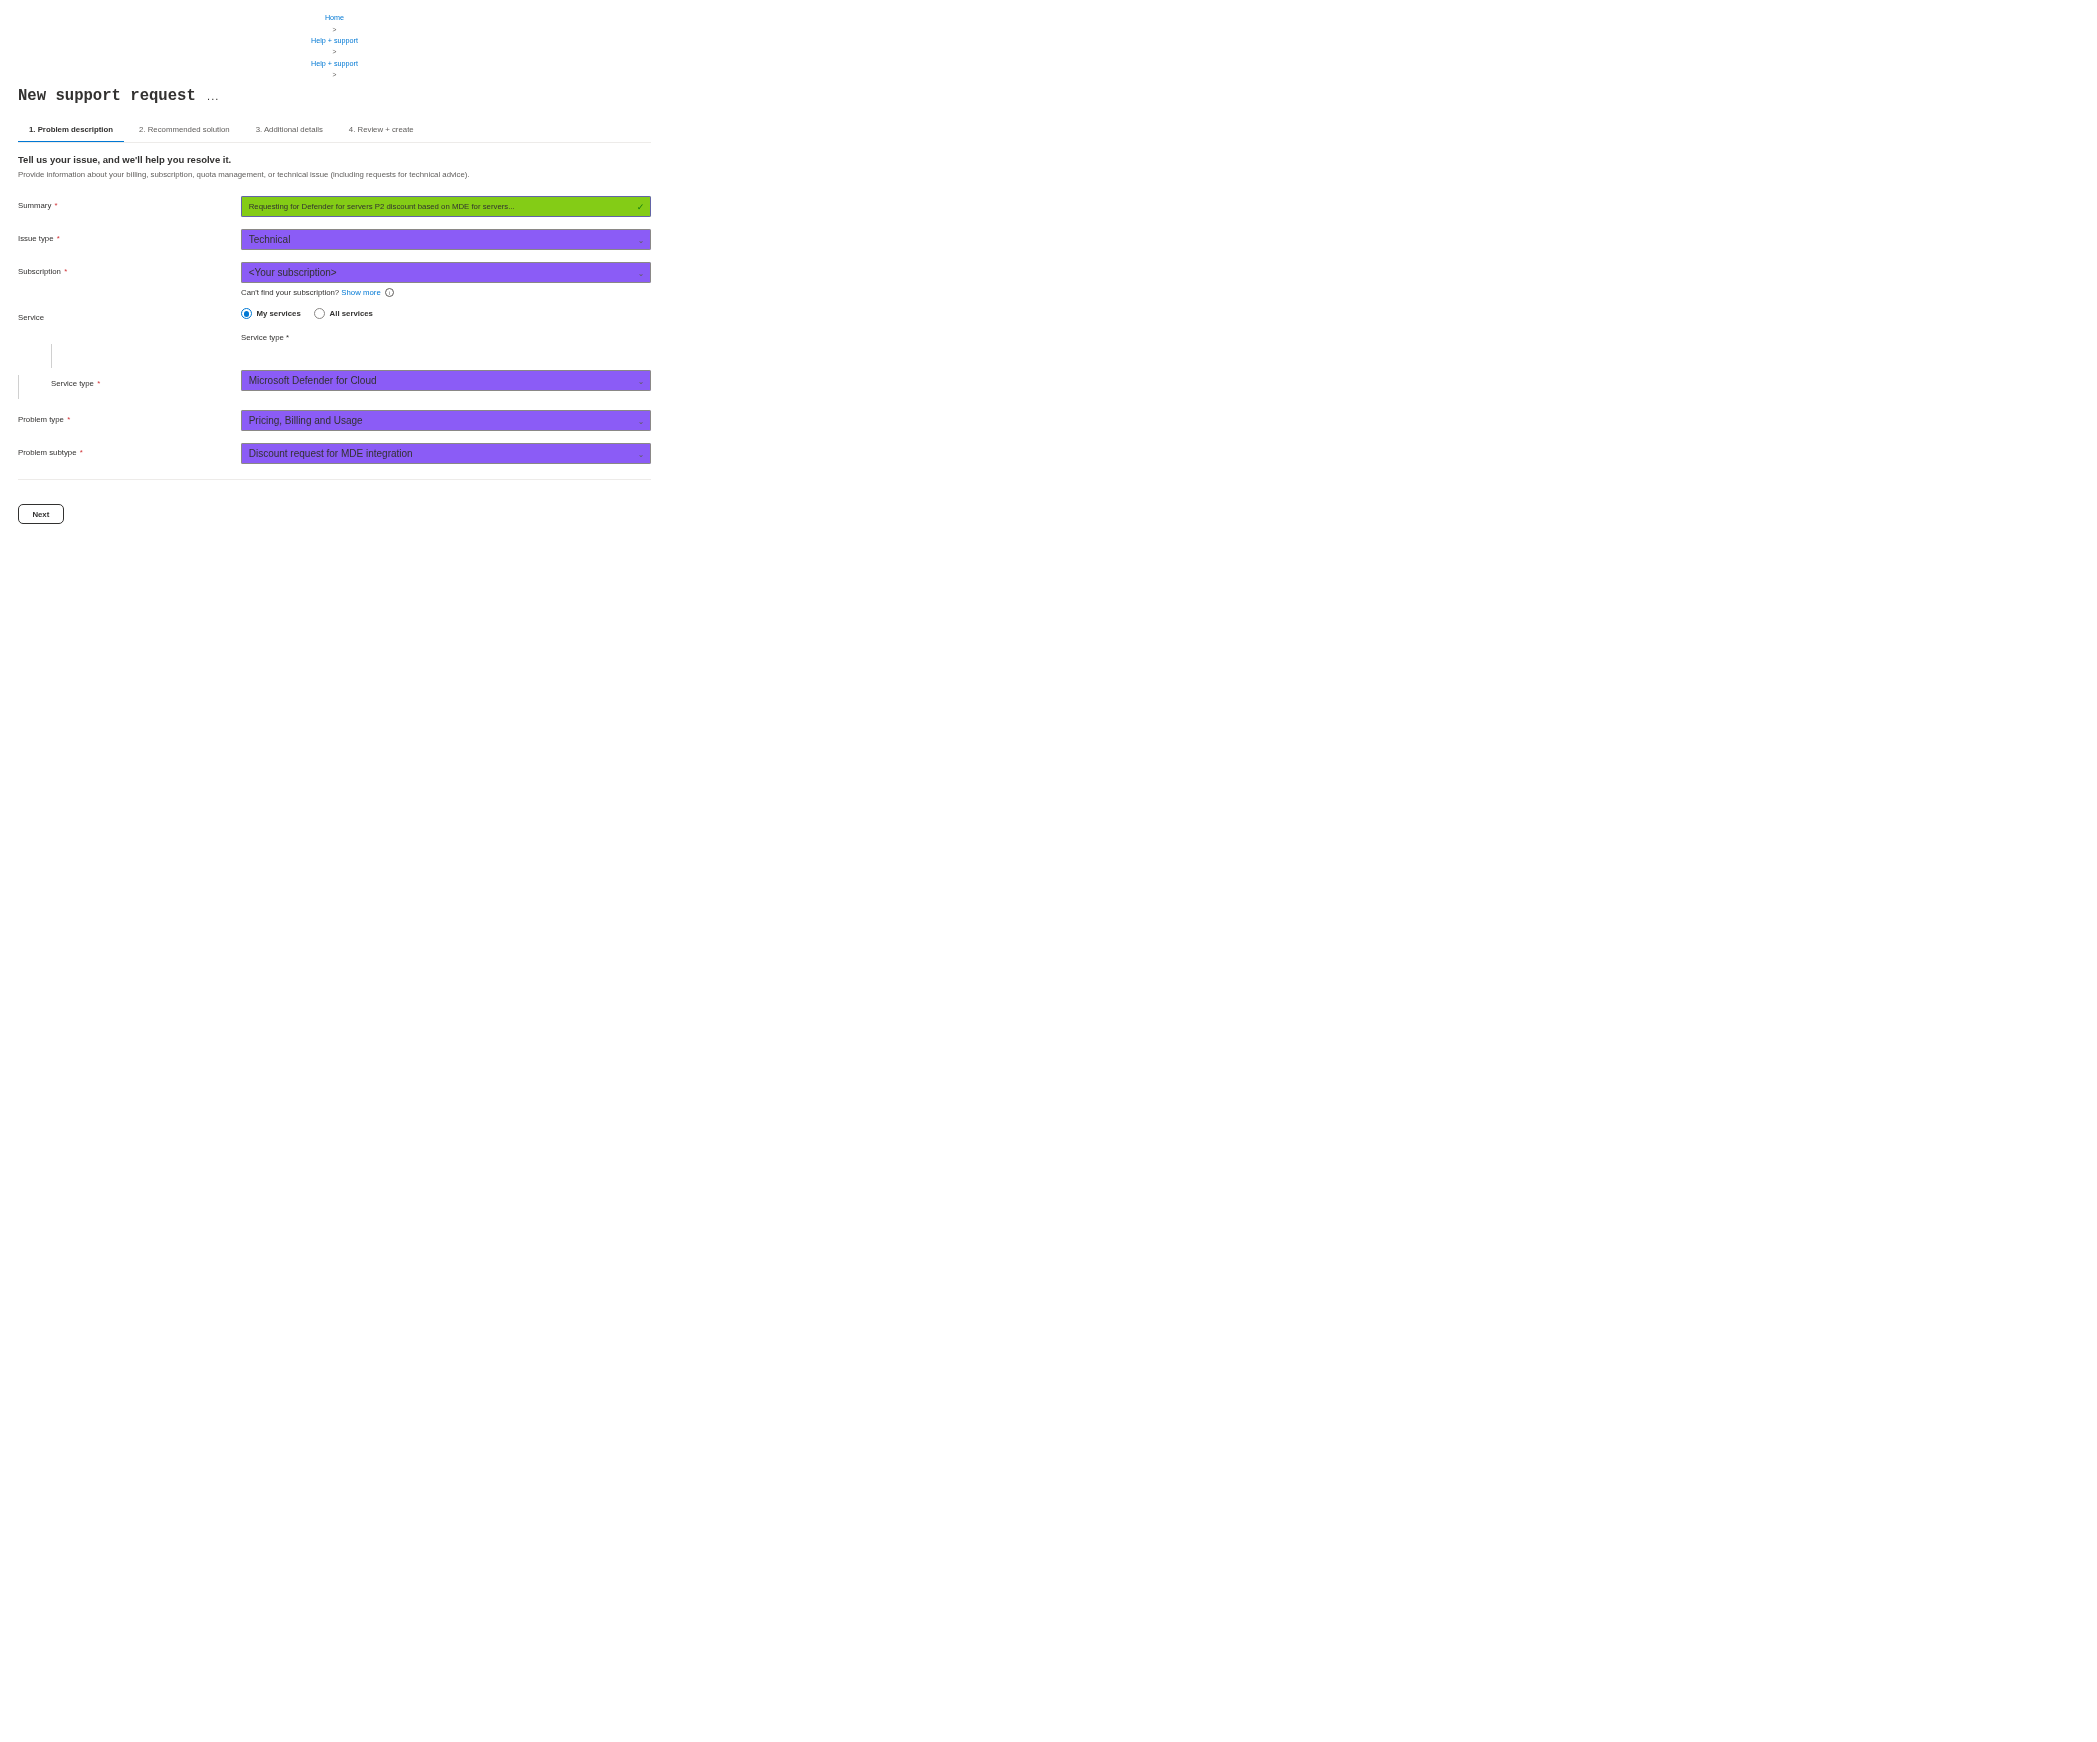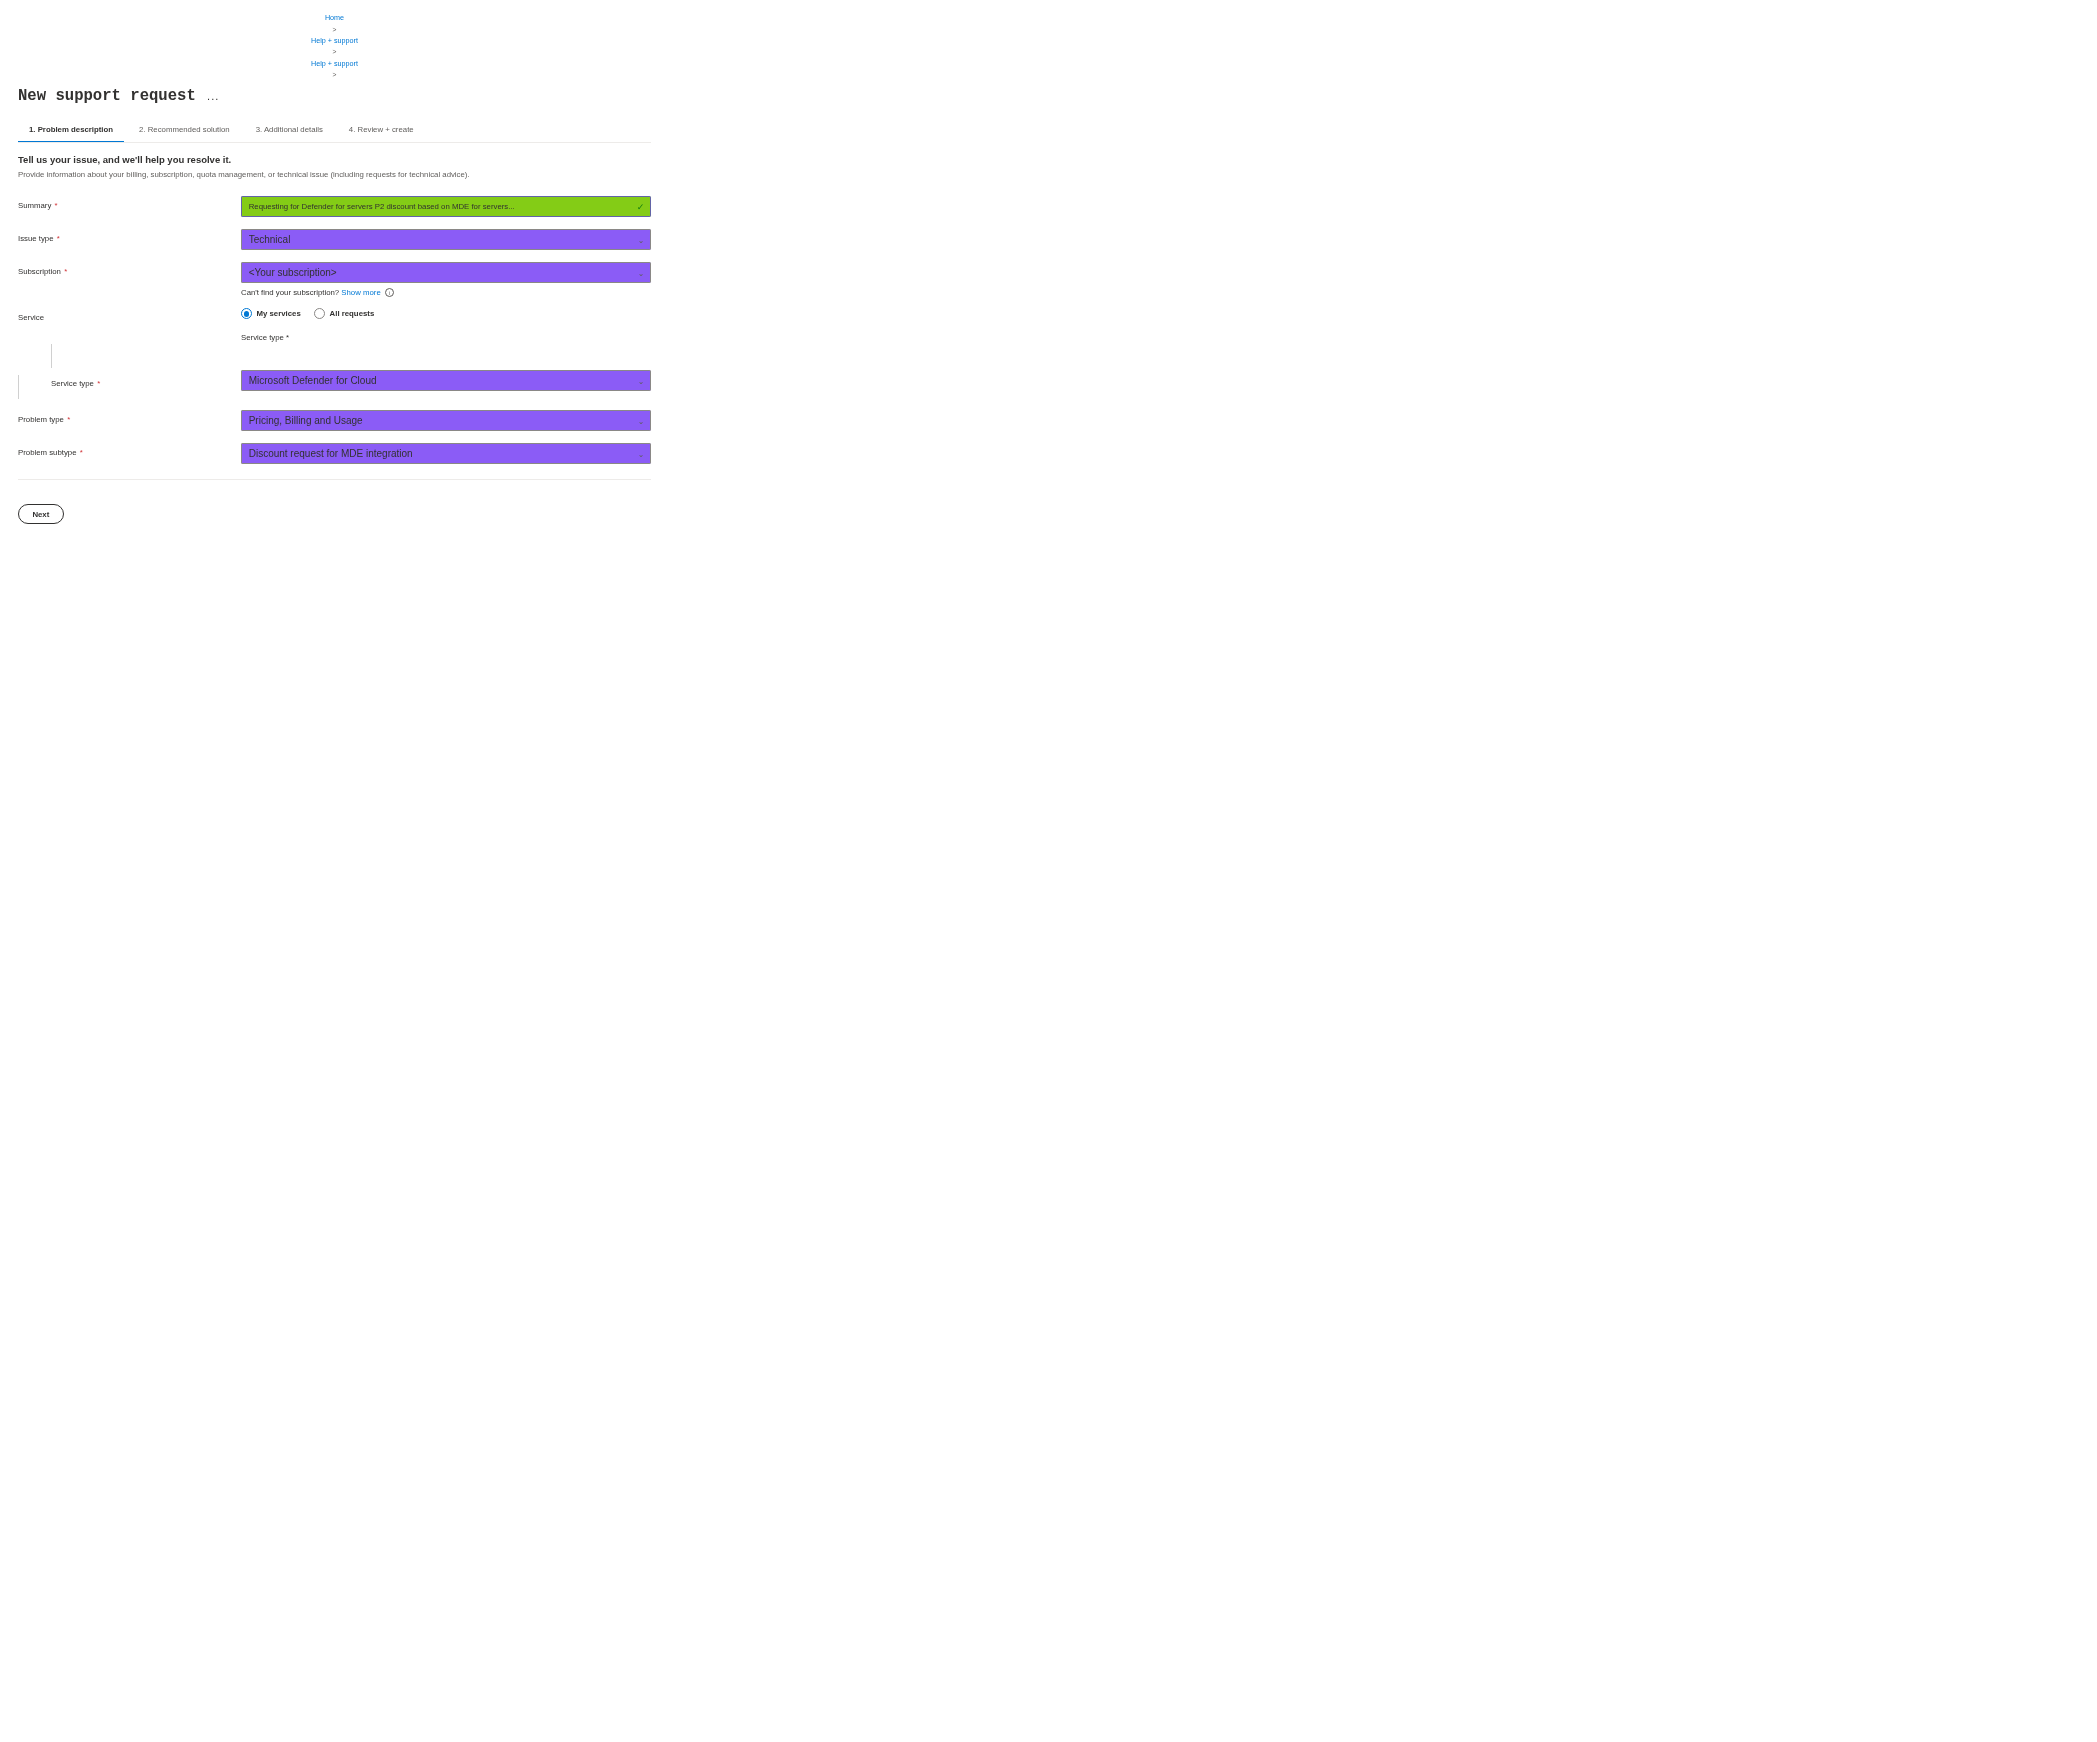--- a/index.html
+++ b/index.html
@@ -224,21 +224,21 @@
       border-top: 0.6px solid #edebe9;
       margin: 13.4px 0;
     }
     .footer {
       padding: 11px 0;
     }
     .next-btn {
       padding: 4.5px 13.4px;
       background: #fff;
       border: 0.8px solid #323130;
-      border-radius: 10px;
+      border-radius: 5px;
       font-size: 7.8px;
       font-weight: 600;
       color: #323130;
       cursor: pointer;
       min-width: 45px;
     }
   </style>
 </head>
 <body>
 
@@ -321,21 +321,21 @@
         <div class="service-indent" style="margin-top: 22px; height: 24.5px;"></div>
       </div>
       <div class="form-field">
         <div class="radio-group">
           <label class="radio-option">
             <div class="radio-circle selected"></div>
             <span>My services</span>
           </label>
           <label class="radio-option">
             <div class="radio-circle"></div>
-            <span>All requests</span>
+            <span>All services</span>
           </label>
         </div>
 
         <div style="display:flex; align-items:flex-start; gap:0; margin-bottom: 0;">
           <div style="width:190px; min-width:190px; padding-top:4.5px; font-size:7.8px; color:#323130; padding-left:0;">
             <span>Service type</span><span class="required"> *</span>
           </div>
 
         </div>
       </div>

